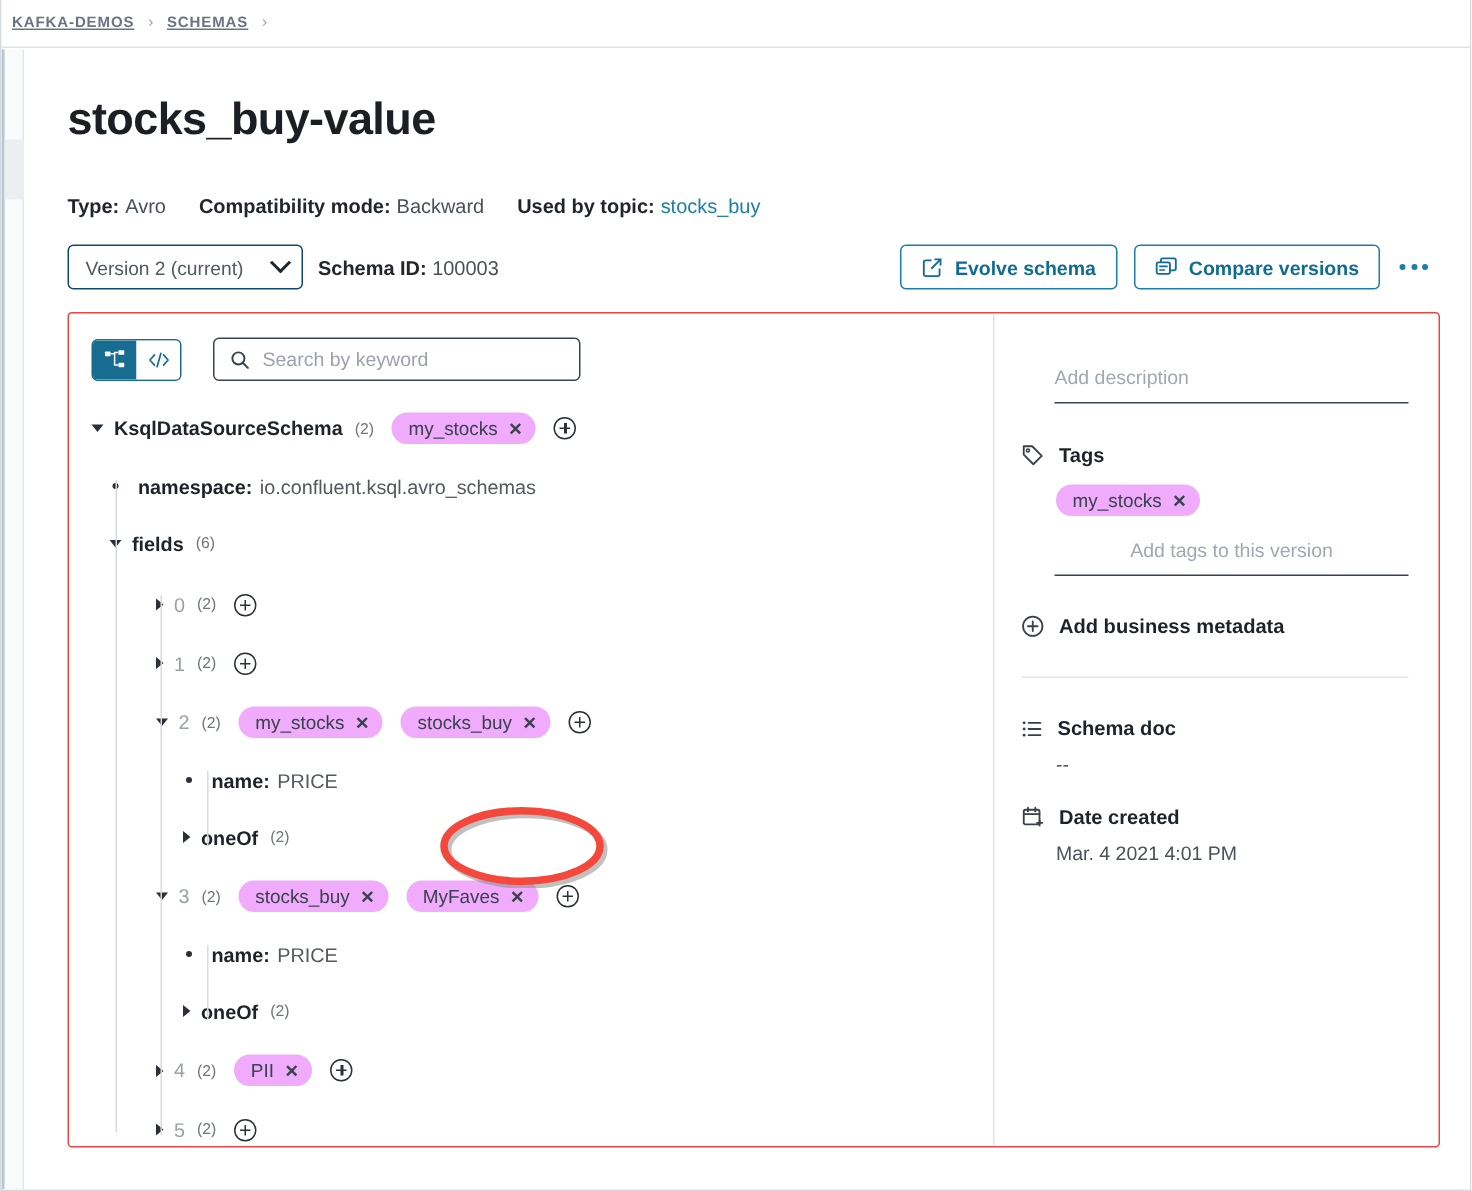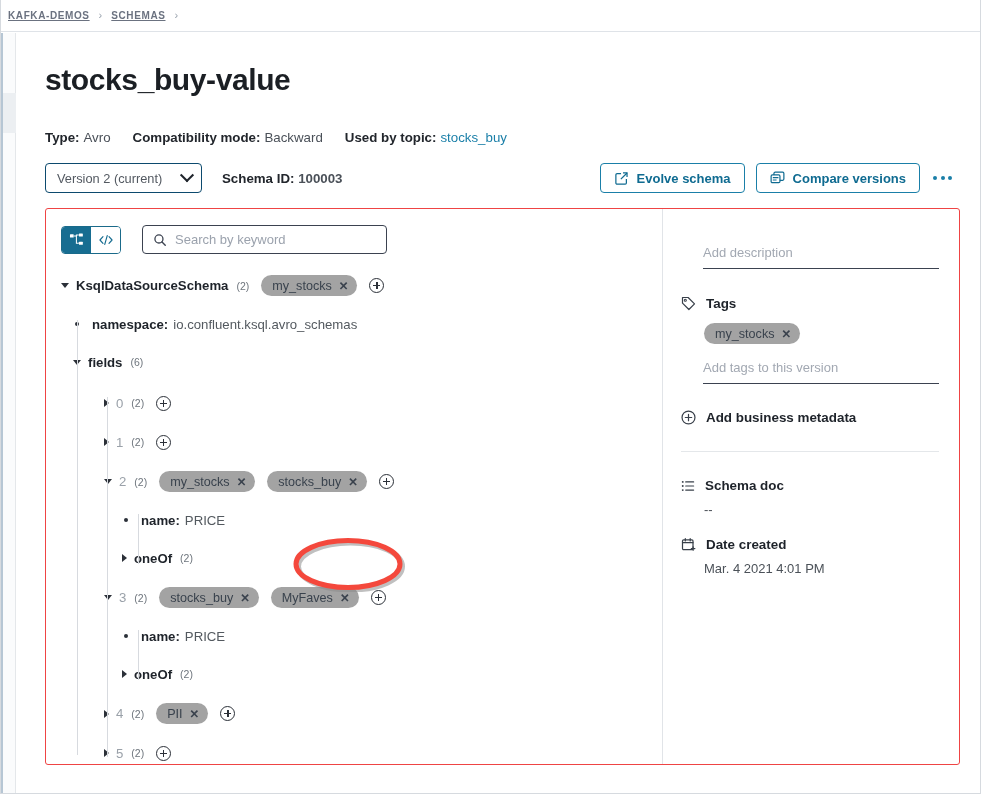--- a/index.html
+++ b/index.html
@@ -88,21 +88,21 @@
     padding: 0 9px 0 11px;
     font-size: 12.8px; color: #535961;
     cursor: pointer;
   }
   .chev {
     width: 10px; height: 10px;
     border-right: 2px solid #1f242b; border-bottom: 2px solid #1f242b;
     transform: rotate(45deg) translate(-2px,-2px);
   }
   .schema-id {
-    margin-left: 20px; font-size: 13.3px; color: #4a5058; font-weight: bold;
+    margin-left: 10px; font-size: 13.3px; color: #4a5058;
   }
   .schema-id b { color: #22262c; }
 
   .controls-right {
     margin-left: auto; display: flex; align-items: center;
   }
   .btn {
     height: 30px; border: 1px solid #1a7fa8; border-radius: 4px;
     background: #fff; color: #0f6b91;
     display: flex; align-items: center; gap: 8px;
@@ -176,21 +176,21 @@
     width: 4px; height: 4px; border-radius: 50%; background: #2b3038;
     margin-right: 13px; margin-left: 2px; flex: none;
   }
   .key { font-weight: bold; color: #1e232a; }
   .val { color: #53595f; margin-left: 5px; }
   .idx { color: #9aa1a9; }
   .count { color: #6e757d; font-size: 10.5px; margin-left: 8px; }
 
   .tag {
     display: inline-flex; align-items: center;
-    background: #a3a3a3; color: #39424d;
+    background: #f0abfc; color: #39424d;
     border-radius: 11px; height: 21px;
     padding: 0 9px 0 11px;
     font-size: 12.6px;
     margin-left: 12px;
     white-space: nowrap;
     cursor: pointer;
   }
   .tag .x { margin-left: 7px; font-size: 11.5px; color: #3a424d; font-weight: bold; }
   .plus {
     margin-left: 12px; width: 15px; height: 15px; border-radius: 50%;
@@ -466,21 +466,21 @@
             <circle cx="4.6" cy="4.6" r="1.1" fill="none" stroke="#39404a" stroke-width="1.1"></circle>
           </svg>
           <span class="sec-title">Tags</span>
         </div>
         <div style="margin-left:11px; margin-top:12px;">
           <span class="tag">
             <span>my_stocks</span>
             <span class="x">✕</span>
           </span>
         </div>
-        <div class="field-line" style="margin-top:14px;">
+        <div class="field-line" style="margin-top:14px;text-align:center;">
           <span class="ph">Add tags to this version</span>
         </div>
 
         <div style="height:26px;"></div>
 
         <div class="sec">
           <svg width="15" height="15" viewBox="0 0 16 16">
             <circle cx="8" cy="8" r="6.9" fill="none" stroke="#39404a" stroke-width="1.3"></circle>
             <path d="M8 4.6v6.8M4.6 8h6.8" stroke="#39404a" stroke-width="1.3" stroke-linecap="round"></path>
           </svg>

